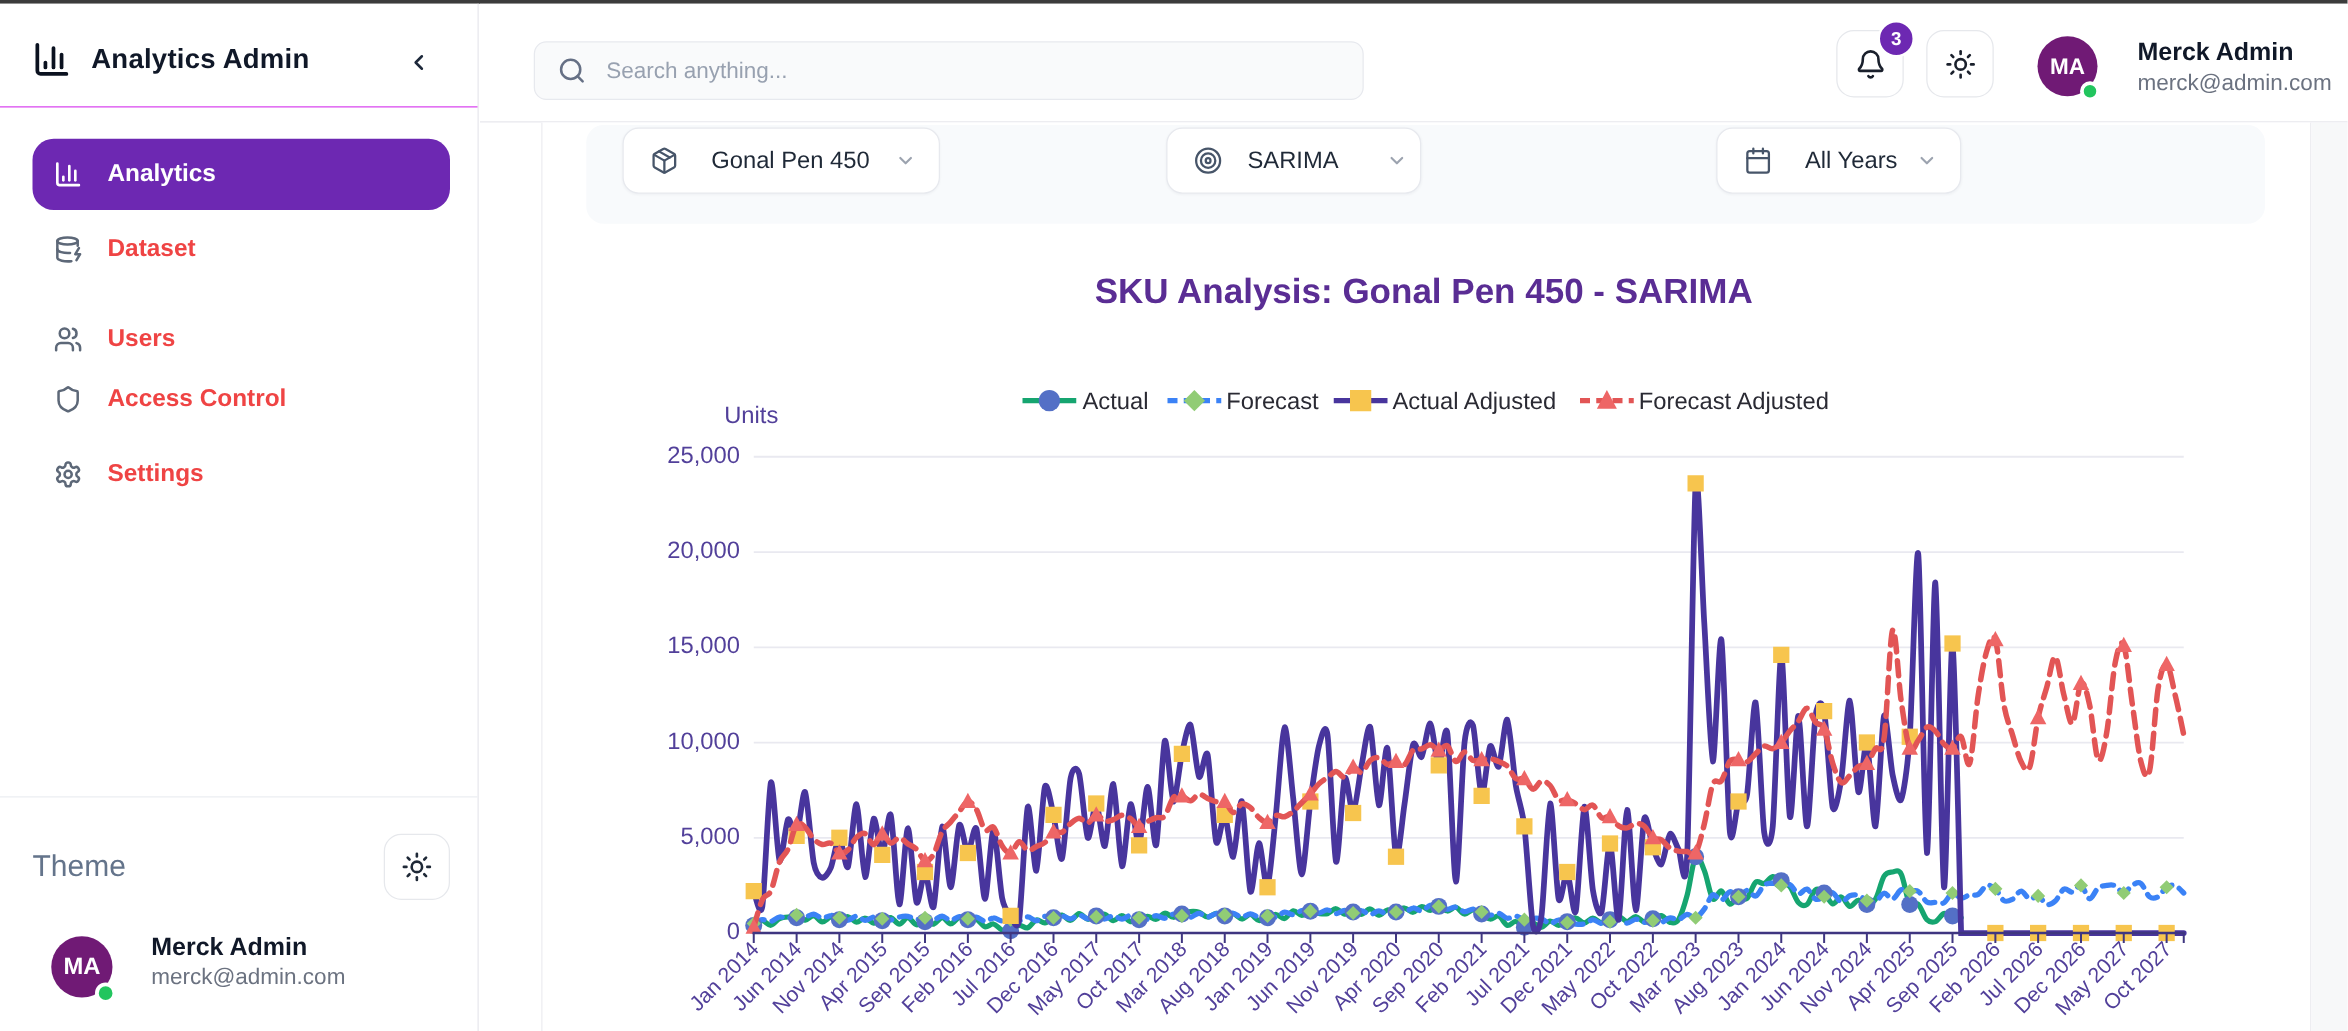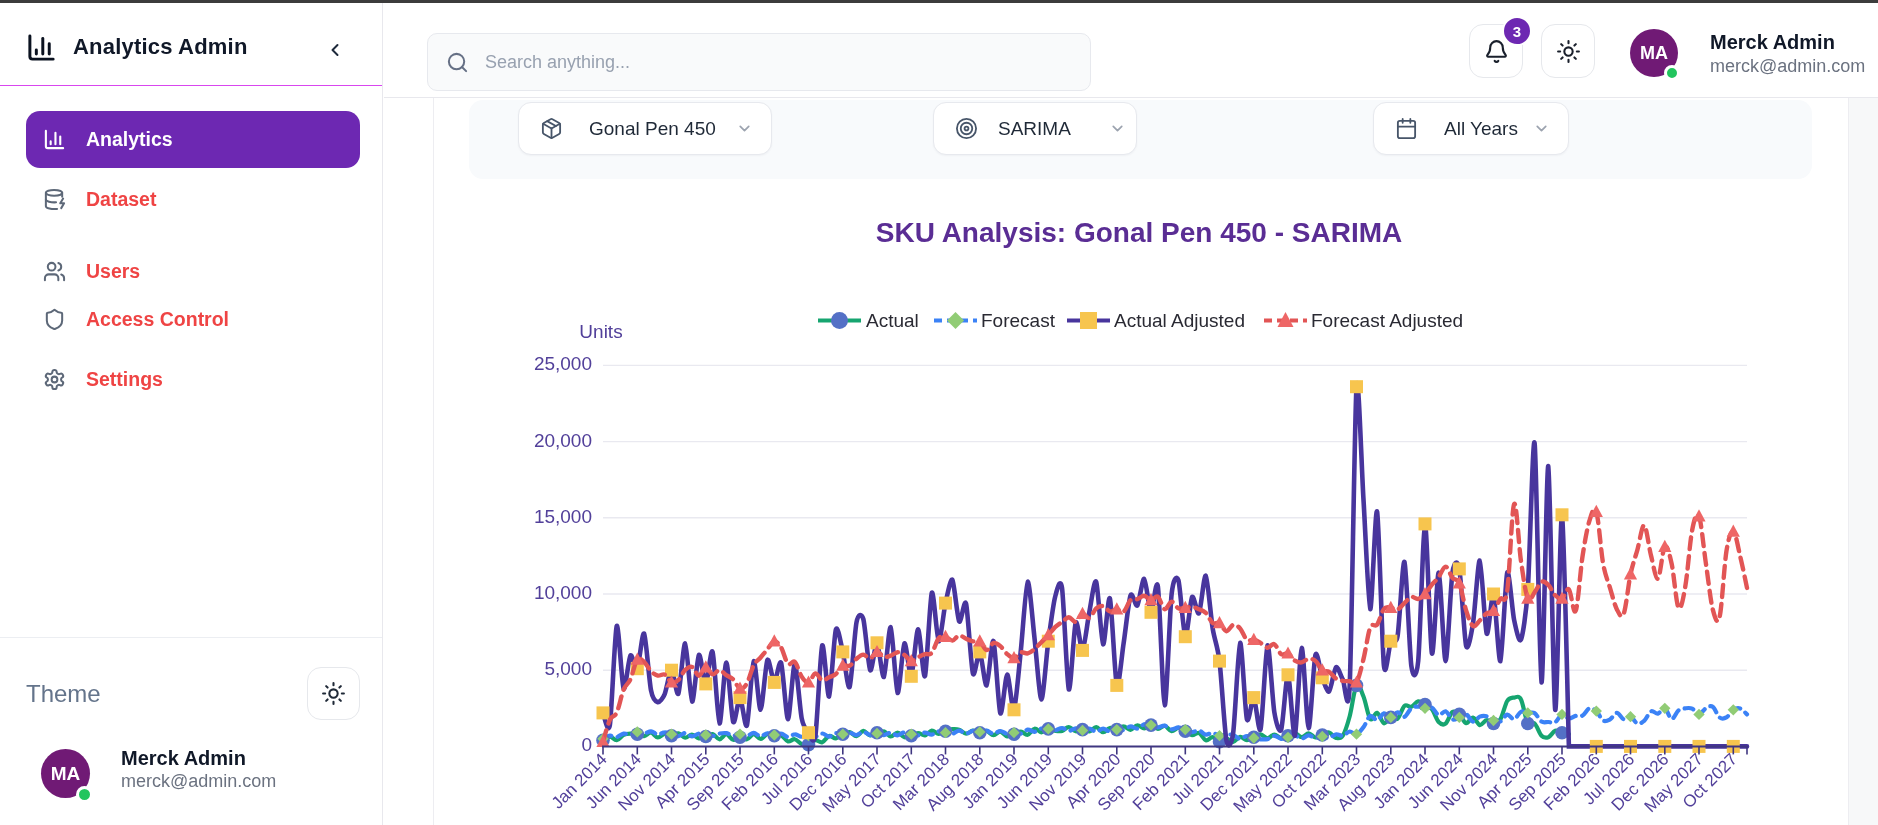--- a/index.html
+++ b/index.html
@@ -18,21 +18,21 @@
   .nav-item.active { background:#6d28b2; color:#fff; }
   #sb-bottom { position:absolute; left:0; top:634px; width:382px; height:188px; border-top:1px solid #eceef2; }
   #theme-label { position:absolute; left:26px; top:42px; font-size:24px; color:#64748b; }
   #theme-btn { position:absolute; left:307px; top:29px; width:53px; height:53px; border-radius:14px;
     border:1px solid #e6e8ec; background:#fff; display:flex; align-items:center; justify-content:center; }
   .avatar { border-radius:50%; background:#701a75; color:#fff; font-weight:bold;
     display:flex; align-items:center; justify-content:center; position:absolute; }
   .gdot { position:absolute; border-radius:50%; background:#22c55e; border:3px solid #fff; }
   #topbar { position:absolute; left:384px; top:3px; width:1494px; height:95px; background:#fff;
     border-bottom:1px solid #e8e8ed; }
-  #search { position:absolute; left:43px; top:30px; width:664px; height:58px; border-radius:10px;
+  #search { position:absolute; left:43px; top:30px; width:664px; height:47px; border-radius:10px;
     background:#f9fafb; border:1px solid #e7e9ee; display:flex; align-items:center; }
   #search span { color:#98a1b0; font-size:18px; margin-left:16px; }
   .icbtn { position:absolute; top:21px; width:54px; height:54px; border-radius:14px; background:#fff;
     border:1px solid #e6e8ec; display:flex; align-items:center; justify-content:center; }
   #badge { position:absolute; left:1118px; top:13px; width:30px; height:30px; border-radius:50%;
     background:#6d28b2; border:2.5px solid #fff; color:#fff; font-size:15px; font-weight:bold;
     display:flex; align-items:center; justify-content:center; z-index:3; }
   #tb-name { position:absolute; left:1326px; top:28px; font-size:20px; font-weight:bold; color:#101828; }
   #tb-mail { position:absolute; left:1326px; top:53px; font-size:18px; color:#6b7280; }
   #card { position:absolute; left:433px; top:98px; width:1416px; height:727px; background:#fff;
@@ -91,21 +91,21 @@
         <path d="M18 17V9"></path>
         <path d="M13 17V5"></path>
         <path d="M8 17v-3"></path>
       </svg>
     <div id="sb-title">Analytics Admin</div>
     <svg class="abs" style="left:325px;top:37px" width="20" height="20" viewBox="0 0 24 24" fill="none" stroke="#1e293b" stroke-width="2.4" stroke-linecap="round" stroke-linejoin="round">
         <path d="m15 18-6-6 6-6"></path>
       </svg>
   </div>
   <div id="nav">
-    <div class="nav-item active" style="top:0px;">
+    <div class="nav-item active" style="top:0px;border-radius:17px;">
       <svg width="23" height="23" viewBox="0 0 24 24" fill="none" stroke="#fff" stroke-width="2.2" stroke-linecap="round" stroke-linejoin="round">
           <path d="M3 3v16a2 2 0 0 0 2 2h16"></path>
           <path d="M18 17V9"></path>
           <path d="M13 17V5"></path>
           <path d="M8 17v-3"></path>
         </svg>
       Analytics
     </div>
     <div class="nav-item" style="top:60px;">
       <svg width="23" height="23" viewBox="0 0 24 24" fill="none" stroke="#5d6878" stroke-width="2.1" stroke-linecap="round" stroke-linejoin="round">
@@ -159,21 +159,21 @@
     <div class="gdot" style="left:76px; top:148px; width:17px; height:17px;"></div>
     <div style="position:absolute; left:121px; top:109px; font-size:20px; font-weight:bold; color:#101828;">Merck Admin</div>
     <div style="position:absolute; left:121px; top:133px; font-size:18px; color:#6b7280;">merck@admin.com</div>
   </div>
 </div>
 
 <div id="card"></div>
 <div id="rightcol"></div>
 <div id="fpanel"></div>
 
-<div class="drop" style="left:518px; width:254px;">
+<div class="drop" style="left:498px; width:254px;">
   <svg class="lead" width="23" height="23" viewBox="0 0 24 24" fill="none" stroke="#475569" stroke-width="1.9" stroke-linecap="round" stroke-linejoin="round">
       <path d="M11 21.73a2 2 0 0 0 2 0l7-4A2 2 0 0 0 21 16V8a2 2 0 0 0-1-1.73l-7-4a2 2 0 0 0-2 0l-7 4A2 2 0 0 0 3 8v8a2 2 0 0 0 1 1.73z"></path>
       <path d="M12 22V12"></path>
       <polyline points="3.29 7 12 12 20.71 7"></polyline>
       <path d="m7.5 4.27 9 5.15"></path>
     </svg>
   Gonal Pen 450
   <svg class="chev" width="17" height="17" viewBox="0 0 24 24" fill="none" stroke="#9ca3af" stroke-width="2.4" stroke-linecap="round" stroke-linejoin="round">
       <path d="m6 9 6 6 6-6"></path>
     </svg>

